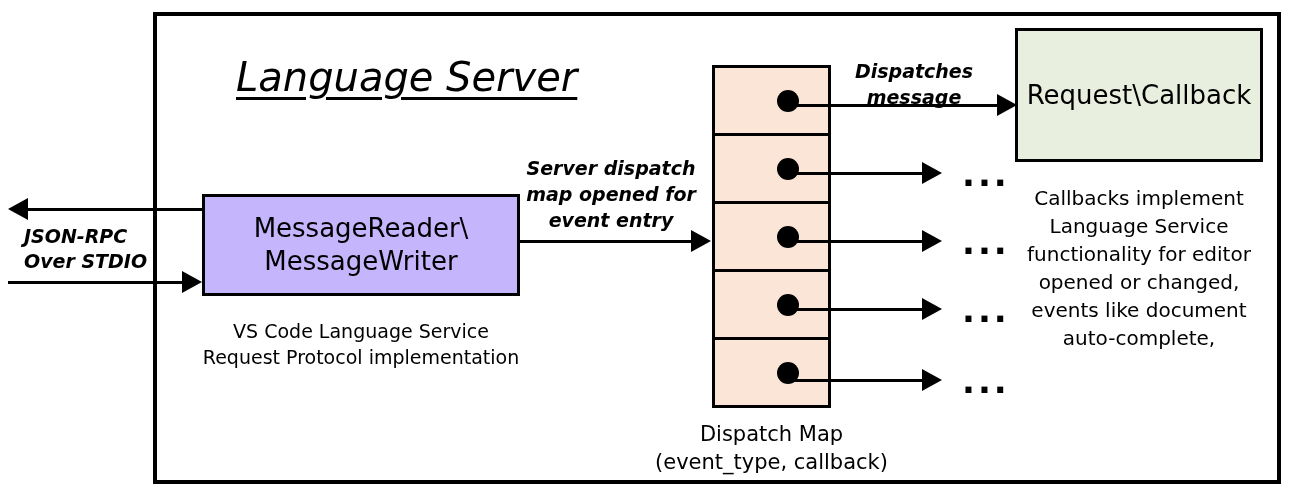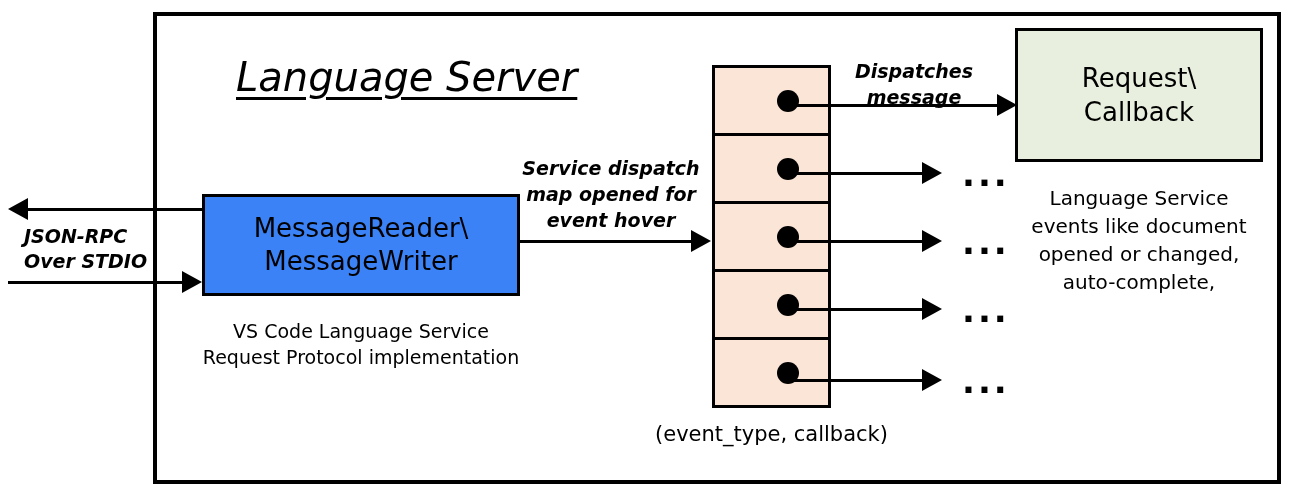--- a/index.html
+++ b/index.html
@@ -41,21 +41,21 @@
     font-style: italic;
   }
 
   
   .mrw-box {
     position: absolute;
     left: 202px;
     top: 194px;
     width: 318px;
     height: 102px;
-    background: #3b82f6;
+    background: #c4b5fd;
     border: 3px solid #000000;
     box-sizing: border-box;
     display: flex;
     flex-direction: column;
     align-items: center;
     justify-content: center;
     font-size: 26px;
     line-height: 33px;
     text-align: center;
   }
@@ -184,21 +184,21 @@
   .callback-box {
     position: absolute;
     left: 1015px;
     top: 28px;
     width: 248px;
     height: 134px;
     background: #E9EFDE;
     border: 3px solid #000000;
     box-sizing: border-box;
     display: flex;
-    flex-direction: column;
+    flex-direction: row;
     align-items: center;
     justify-content: center;
     font-size: 26px;
     line-height: 34px;
     text-align: center;
   }
   .callback-caption {
     position: absolute;
     left: 1011px;
     top: 184px;
@@ -234,23 +234,23 @@
   </div>
   <div class="mrw-caption">
     <div>VS Code Language Service</div>
     <div>Request Protocol implementation</div>
   </div>
 
   <div class="hline" style="left:520px; top:240px; width:173px;"></div>
   <div class="arrow-right" style="left:691px; top:230px;"></div>
 
   <div class="lookup-label">
-    <div>Service dispatch</div>
+    <div>Server dispatch</div>
     <div>map opened for</div>
-    <div>event hover</div>
+    <div>event entry</div>
   </div>
 
   <div class="dispatch-table">
     <div class="dispatch-row">
       <span class="dispatch-dot"></span>
     </div>
     <div class="dispatch-row">
       <span class="dispatch-dot"></span>
     </div>
     <div class="dispatch-row">
@@ -258,20 +258,21 @@
     </div>
     <div class="dispatch-row">
       <span class="dispatch-dot"></span>
     </div>
     <div class="dispatch-row">
       <span class="dispatch-dot"></span>
     </div>
   </div>
 
   <div class="dispatch-caption">
+    <div>Dispatch Map</div>
     <div>(event_type, callback)</div>
   </div>
 
   <div class="hline" style="left:785px; top:104px; width:216px;"></div>
   <div class="arrow-right" style="left:997px; top:94px;"></div>
 
   <div class="dispatch-msg-label">
     <div>Dispatches</div>
     <div>message</div>
   </div>
@@ -291,19 +292,21 @@
   <div class="hline" style="left:785px; top:379px; width:140px;"></div>
   <div class="arrow-right" style="left:922px; top:369px;"></div>
   <div class="ellipsis" style="left:962px; top:372px;">...</div>
 
   <div class="callback-box">
     <div>Request\</div>
     <div>Callback</div>
   </div>
 
   <div class="callback-caption">
+    <div>Callbacks implement</div>
     <div>Language Service</div>
+    <div>functionality for editor</div>
+    <div>opened or changed,</div>
     <div>events like document</div>
-    <div>opened or changed,</div>
     <div>auto-complete,</div>
   </div>
 
 </div>
 
 </body></html>

